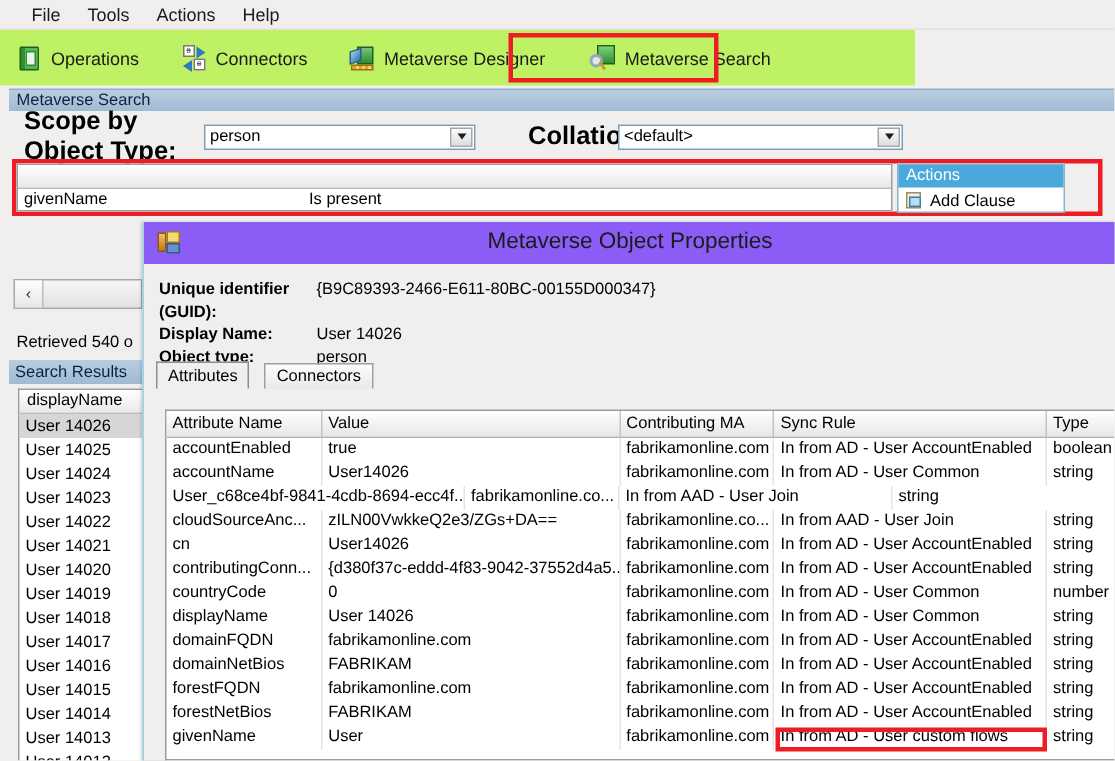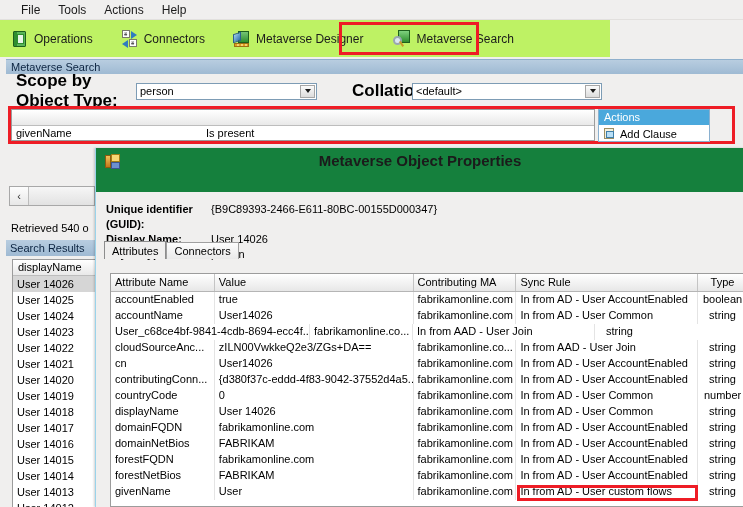--- a/index.html
+++ b/index.html
@@ -248,21 +248,21 @@
   .srgrid .it.sel { background:#d6d6d6; }
 
   
   .dialog {
     position:absolute; left:95px; top:148px; width:648px; height:359px;
     background:#f0efee;
     border-left:1px solid #9ad3ea;
     box-shadow: -1px 0 2px rgba(0,0,0,.18);
   }
   .dlg-title {
-    position:relative; height:44px; background:#15803d;font-weight:bold;
+    position:relative; height:28px; background:#8b5cf6;
   }
   .dlg-title .txt {
     position:absolute; left:0; right:0; top:4px; text-align:center;
     font-size:15px; color:#1b1b1b;
   }
   .ico-dlg { position:absolute; left:9px; top:6px; width:16px; height:16px; }
   .ico-dlg i { position:absolute; left:0; top:1px; width:6px; height:13px;
     background: linear-gradient(180deg,#f0c25a,#c3761a); border:1px solid #8c5a10; box-sizing:border-box;}
   .ico-dlg b { position:absolute; left:6px; top:0px; width:9px; height:8px;
     background:#f7d774; border:1px solid #a07d16; box-sizing:border-box;}
@@ -275,21 +275,21 @@
   .kv .v { }
 
   .tabs {
     position:absolute; left:104px; top:241px; height:18px;
     display:flex; align-items:flex-end; font-size:11px;
   }
   .tab {
     height:17px; padding:0 7px; line-height:17px;
     border:1px solid #a0a0a0; border-bottom:none;
     background: linear-gradient(180deg,#fdfdfd,#e9e9e9);
-    box-sizing:border-box; margin-right:0;
+    box-sizing:border-box; margin-right:10px;
   }
   .tab.active { background:#f0efee; height:18px; line-height:18px; border-color:#8d8d8d;}
 
   
   .atable {
     position:absolute; left:110px; top:273px; width:633px; height:234px;
     background:#fff; border:1px solid #9c9c9c; border-right:none;
     box-sizing:border-box; overflow:hidden;
   }
   .arow { display:flex; height:16px; font-size:11px; }
@@ -303,21 +303,21 @@
     background: linear-gradient(180deg,#ffffff,#e7e7e7);
     border-bottom:1px solid #b5b5b5;
   }
   .ahead > div {
     border-right:1px solid #c4c4c4; line-height:16px;
   }
   .col-a { width:104px; }
   .col-v { width:199px; }
   .col-c { width:103px; }
   .col-s { width:182px; }
-  .col-t { width:45px; border-right:none !important;text-align:center; }
+  .col-t { width:45px; border-right:none !important; }
 
   #sync-highlight {
     position:absolute; left:517px; top:485px; width:181px; height:16px;
     border:3px solid #ee1c25; box-sizing:border-box; pointer-events:none;
   }
 </style>
 </head>
 <body>
 
 <div id="app">

